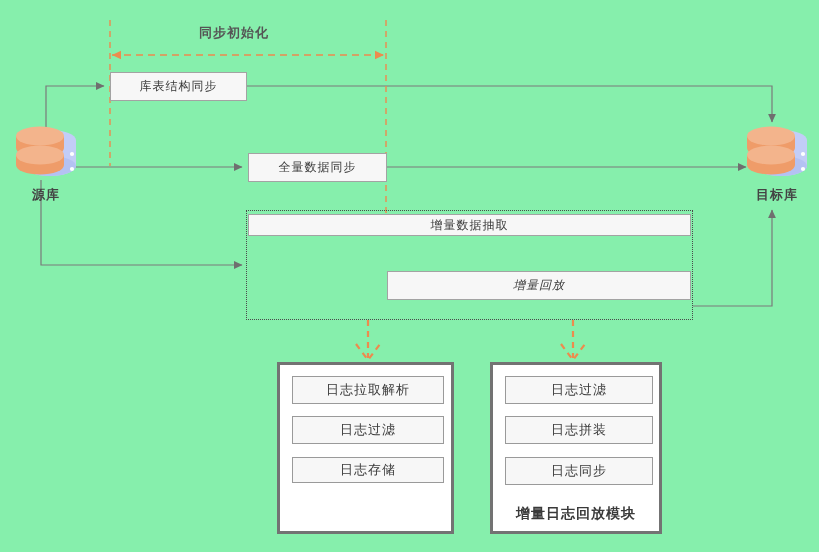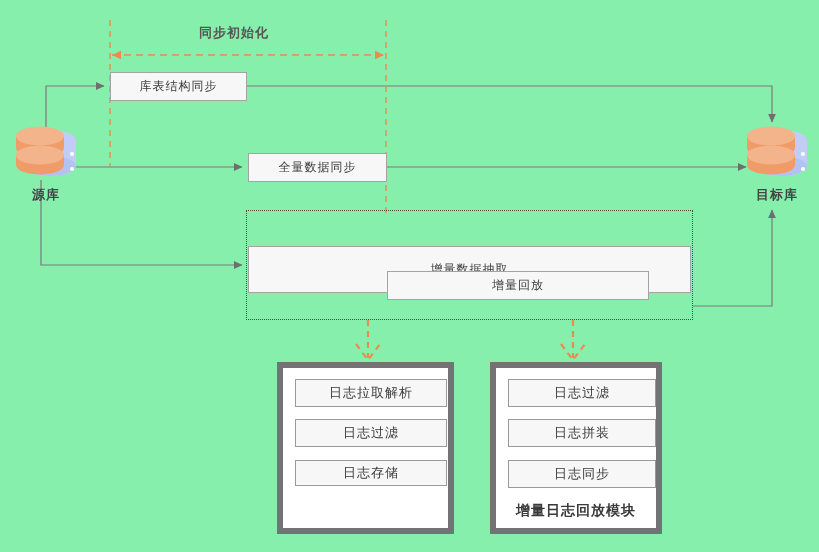--- a/index.html
+++ b/index.html
@@ -35,21 +35,21 @@
   .dotted-group {
     position: absolute;
     box-sizing: border-box;
     border: 1px dotted #4a4a4a;
     background: transparent;
   }
   
   .module {
     position: absolute;
     box-sizing: border-box;
-    border: 6px solid #737373;
+    border: 3px solid #737373;
     background: #ffffff;
   }
   .module-title {
     position: absolute;
     left: 0;
     right: 0;
     bottom: 8px;
     text-align: center;
     font-size: 14px;
     color: #3a3a3a;
@@ -199,23 +199,23 @@
     </svg>
   </div>
   <div class="db-label" style="left:741px; top:186px; width:72px;">目标库</div>
 
   <div class="pbox" style="left:110px; top:72px; width:137px; height:29px;">库表结构同步</div>
 
   <div class="pbox" style="left:248px; top:153px; width:139px; height:29px;">全量数据同步</div>
 
   <div class="dotted-group" style="left:246px; top:210px; width:447px; height:110px;"></div>
 
-  <div class="pbox" style="left:248px; top:246px; width:443px; height:47px;">增量数据抽取</div>
-
-  <div class="pbox" style="left:387px; top:271px; width:262px; height:29px;">增量回放</div>
+  <div class="pbox" style="left:248px; top:214px; width:443px; height:22px;">增量数据抽取</div>
+
+  <div class="pbox" style="left:387px; top:271px; width:304px; height:29px;font-style:italic;">增量回放</div>
 
   <div class="module" style="left:277px; top:362px; width:177px; height:172px;">
     <div class="mitem" style="left:12px; top:11px; width:152px; height:28px;">日志拉取解析</div>
     <div class="mitem" style="left:12px; top:51px; width:152px; height:28px;">日志过滤</div>
     <div class="mitem" style="left:12px; top:92px; width:152px; height:26px;">日志存储</div>
   </div>
 
   <div class="module" style="left:490px; top:362px; width:172px; height:172px;">
     <div class="mitem" style="left:12px; top:11px; width:148px; height:28px;">日志过滤</div>
     <div class="mitem" style="left:12px; top:51px; width:148px; height:28px;">日志拼装</div>

